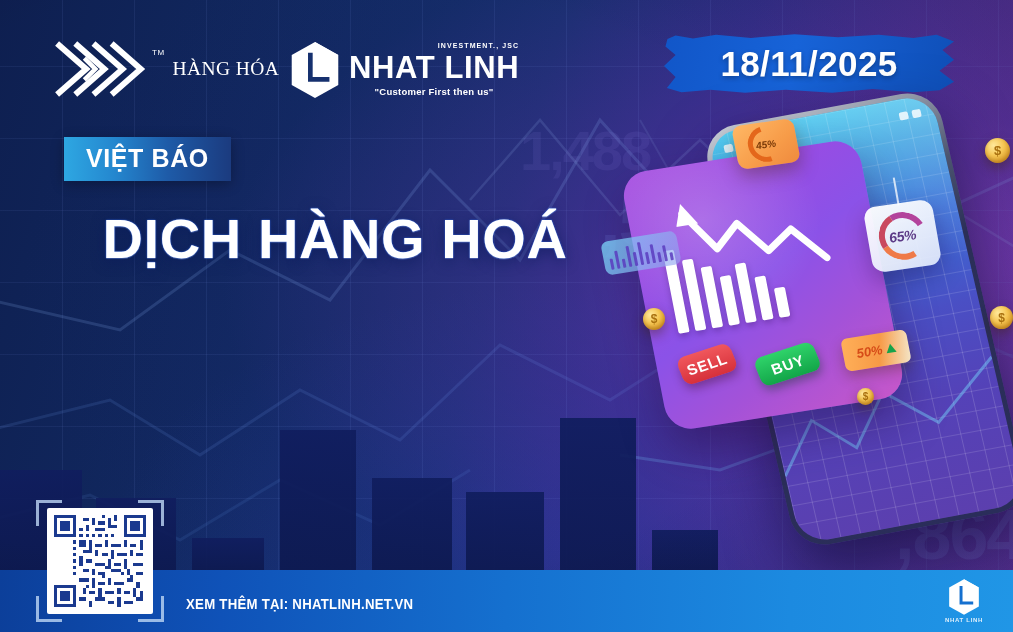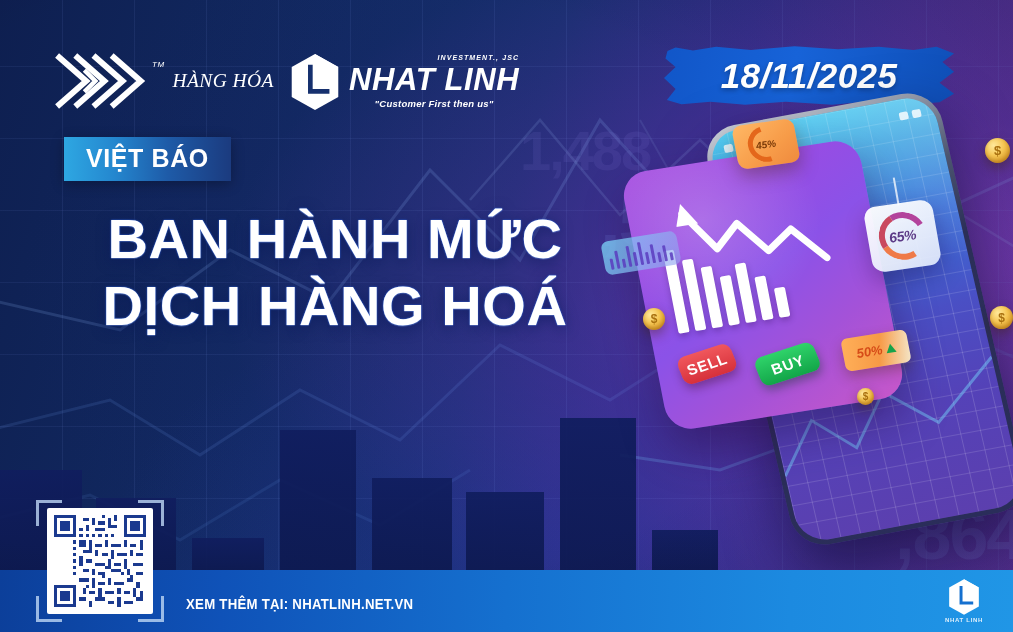--- a/index.html
+++ b/index.html
@@ -57,21 +57,21 @@
 
   
   .bg-bars { position:absolute; left:0; bottom:62px; width:720px; height:200px; }
   .bg-bars i {
     position:absolute; bottom:0; display:block;
     background:linear-gradient(180deg, #101d5e 0%, #0d1950 100%);
     opacity:.92;
   }
 
   
-  .header { position:absolute; left:0; top:12px; width:100%; height:120px;font-style:italic; }
+  .header { position:absolute; left:0; top:0; width:100%; height:120px; }
 
   .logo-mxv { position:absolute; left:48px; top:38px; display:flex; align-items:center; gap:8px; }
   .logo-mxv .mark { width:100px; height:62px; }
   .logo-mxv .tm {
     font-size:8px; color:#fff; align-self:flex-start; margin-top:10px; margin-left:-4px; letter-spacing:.5px;
   }
   .logo-mxv .words {
     color:#fff;
     font-family:"Liberation Serif", serif;
     font-size:19.5px; line-height:1.02; letter-spacing:.4px;
@@ -402,21 +402,20 @@
         <div class="nl-slogan">"Customer First then us"</div>
       </div>
     </div>
 
     <div class="date-badge">18/11/2025</div>
   </div>
 
   <div class="notice-badge">VIỆT BÁO</div>
 
   <div class="title">
-    <div class="line">BAN HÀNH MỨC</div>
     <div class="line">DỊCH HÀNG HOÁ</div>
   </div>
 
   <div class="illus">
 
     <div class="phone">
       <div class="screen">
         <div class="grid"></div>
         <div class="statusbar">
           <span class="dot"></span>

